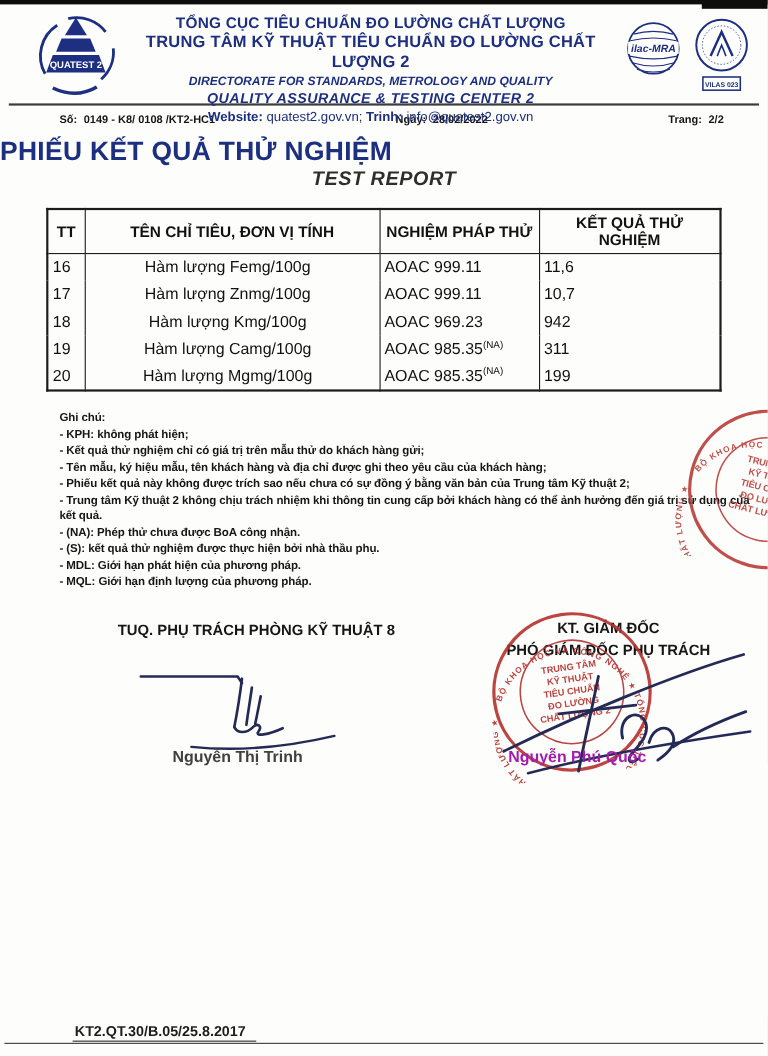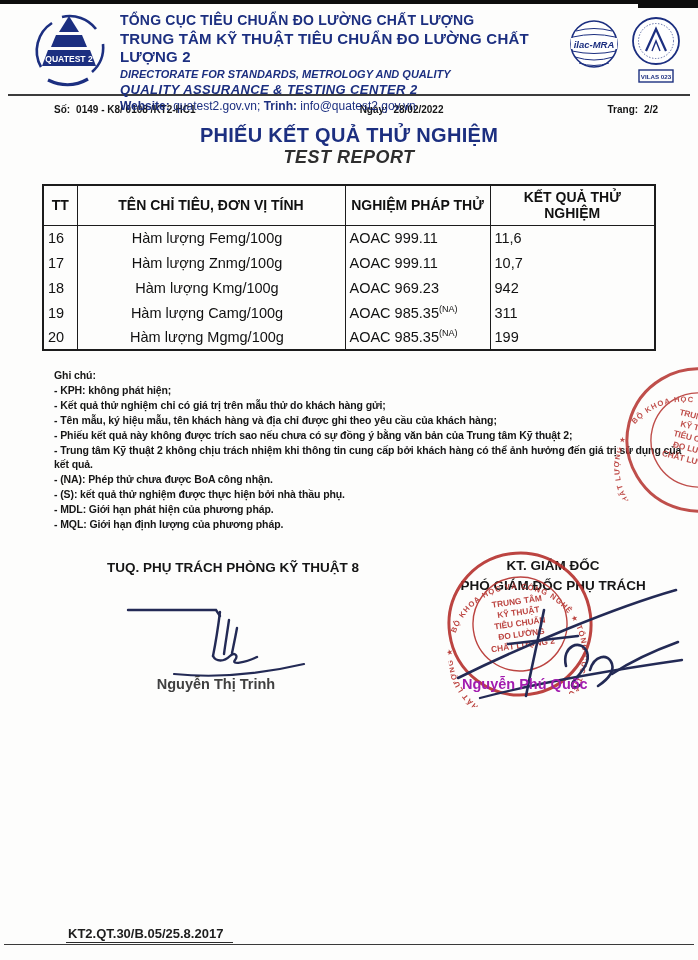--- a/index.html
+++ b/index.html
@@ -8,37 +8,37 @@
     position:relative; width:698px; height:960px; margin:0 auto;
     background:#fdfdfc; overflow:hidden; color:#1a1a1a;
   }
   
   .scan-bar-top { position:absolute; top:0; left:0; width:698px; height:4px; background:#0d0d0d; }
   .scan-bar-tr  { position:absolute; top:0; left:638px; width:60px; height:8px; background:#0d0d0d; }
 
   
   .header { position:relative; display:flex; align-items:flex-start; padding:10px 14px 0 22px; height:94px; }
   .logo-left { width:98px; flex:0 0 98px; }
-  .head-center { flex:1; color:#1c2f80; padding-top:2px; line-height:1.25; }
+  .head-center { flex:1; text-align:center; color:#1c2f80; padding-top:2px; line-height:1.25; }
   .h-line1 { font-size:14px; font-weight:600; letter-spacing:.2px; }
   .h-line2 { font-size:15px; font-weight:800; letter-spacing:.2px; }
   .h-line3 { font-size:11px; font-weight:600; font-style:italic; margin-top:1px; }
   .h-line4 { font-size:13px; font-weight:800; font-style:italic; letter-spacing:.4px; }
   .h-line5 { font-size:12px; margin-top:1px; }
   .h-line5 b { font-weight:800; }
   .logos-right { flex:0 0 130px; display:flex; gap:8px; justify-content:flex-end; padding-top:6px; }
 
   .head-rule { margin:0 8px; border-top:2.5px solid #3c3c3c; }
 
   
   .info-row { display:flex; justify-content:space-between; padding:8px 40px 0 54px; font-size:10px; font-weight:600; color:#151515; }
   .info-row .lbl { margin-right:6px; }
 
   
-  .title-vi { text-align:center; margin-top:9px; font-size:20px; font-weight:800; color:#1c2f80; letter-spacing:.3px; }
+  .title-vi { text-align:left; margin-top:9px; font-size:24px; font-weight:800; color:#1c2f80; letter-spacing:.3px; }
   .title-en { text-align:center; font-size:18px; font-style:italic; font-weight:600; color:#2e2e2e; letter-spacing:.5px; }
 
   
   table.results { border-collapse:collapse; margin:16px auto 0 auto; width:612px; table-layout:fixed; }
   table.results { border:2.2px solid #1c1c1c;padding-left:16px; }
   table.results th { border:1.6px solid #1c1c1c; font-size:14px; font-weight:700; height:40px; padding:2px 4px; color:#111; }
   table.results td { border-left:1.6px solid #1c1c1c; border-right:1.6px solid #1c1c1c; font-size:14.5px; font-weight:500; height:25px; padding:0 4px; color:#111; }
   td.c-tt, td.c-method, td.c-result { text-align:left; }
   td.c-name { padding-left:12px; }
   .name-flex { display:flex; justify-content:center; padding-right:8px; }

